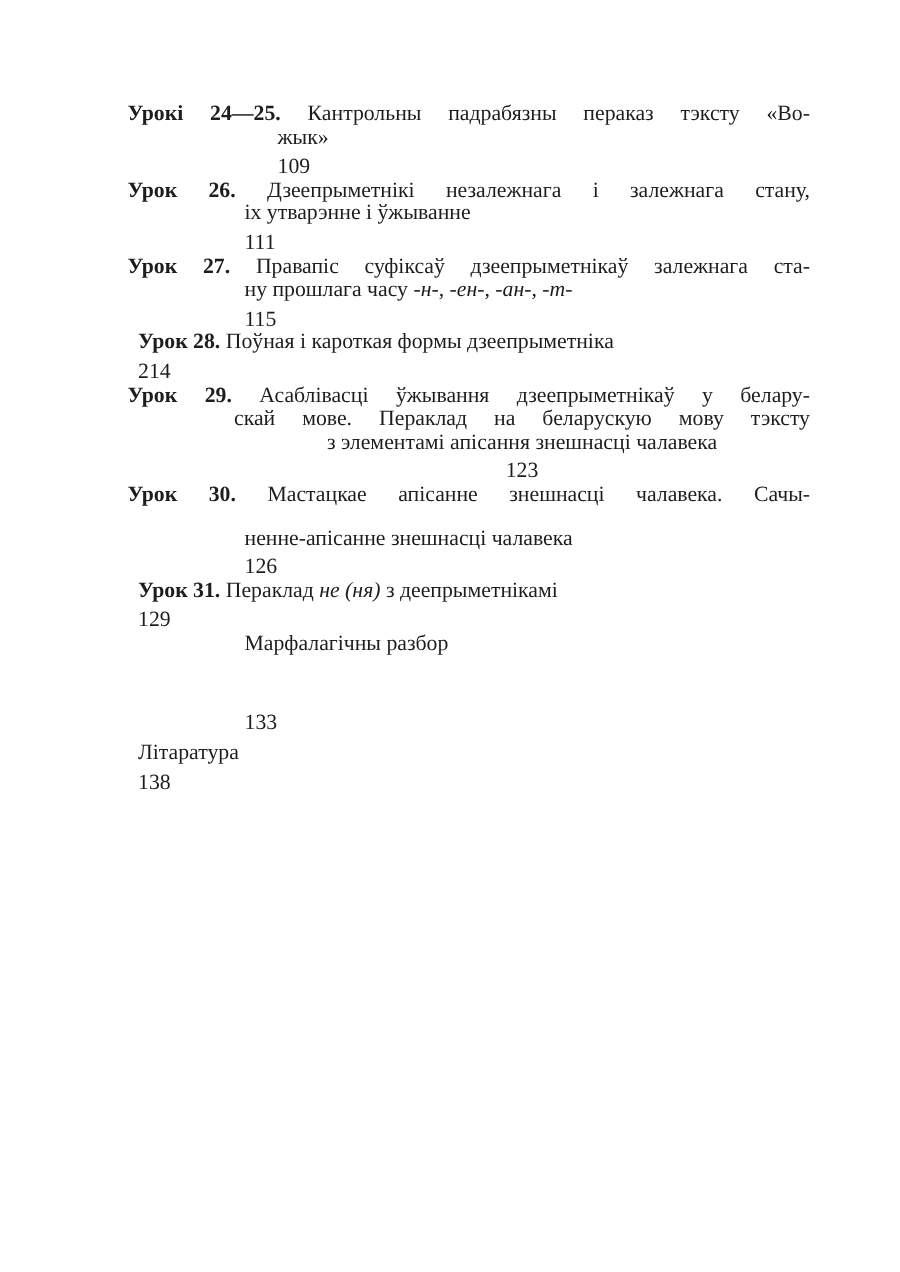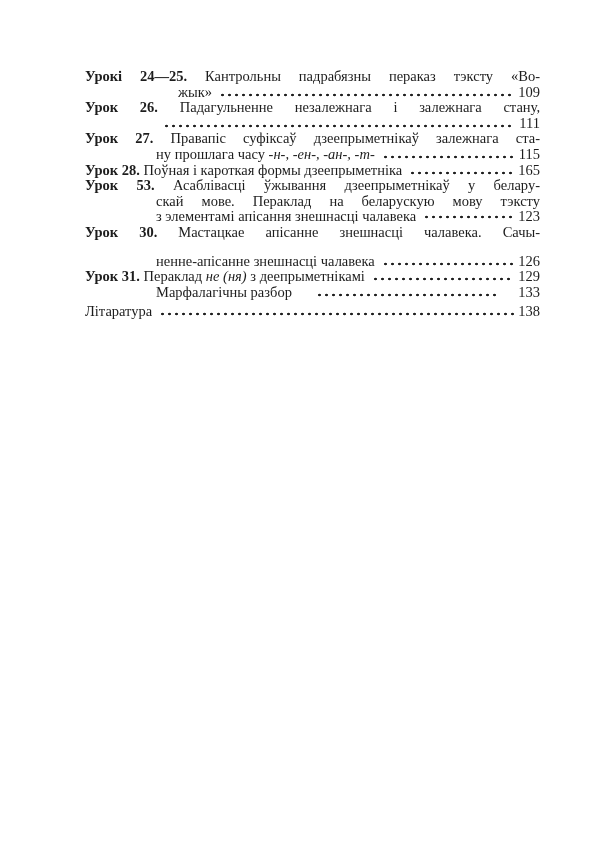--- a/index.html
+++ b/index.html
@@ -12,21 +12,21 @@
     padding: 69px 60px 0 85px;
     font-family: "Liberation Serif", "DejaVu Serif", serif;
     font-size: 14.5px;
     line-height: 15.6px;
     color: #1d1d1d;
     overflow: hidden;
   }
   .toc { width: 455px; }
   .line { box-sizing: border-box; }
   
-  .pline { display: flex; align-items: baseline; }
+  .pline { display: flex; align-items: baseline; flex-direction: column; }
   .pline .text { white-space: nowrap; }
   .leader {
     flex: 1 1 auto;
     height: 4px;
     margin: 0 4px 0 7px;
     background-image: radial-gradient(circle at 3.5px 2px, #1d1d1d 1.05px, rgba(0,0,0,0) 1.6px);
     background-size: 7px 4px;
     background-repeat: repeat-x;
     background-position: left bottom;
   }
@@ -41,37 +41,38 @@
 <body>
 
 <div class="page" style="background: rgb(255, 255, 255); color: rgb(29, 29, 29);">
   <div class="toc">
       <div class="line jline"><span class="text"><span class="label">Урокі 24—25.</span> <span>Кантрольны падрабязны пераказ тэксту «Во-</span></span></div>
       <div class="line pline" style="padding-left: 93px;">
         <span class="text"><span>жык»</span></span>
         <span class="leader"></span>
         <span class="page-num">109</span>
       </div>
-      <div class="line jline"><span class="text"><span class="label">Урок 26.</span> <span>Падагульненне незалежнага і залежнага стану,</span></span></div>
+      <div class="line jline"><span class="text"><span class="label">Урок 26.</span> <span>Дзеепрыметнікі незалежнага і залежнага стану,</span></span></div>
       <div class="line pline" style="padding-left: 71px;">
+        <span class="text"><span>іх утварэнне і ўжыванне</span></span>
         <span class="leader"></span>
         <span class="page-num">111</span>
       </div>
       <div class="line jline"><span class="text"><span class="label">Урок 27.</span> <span>Правапіс суфіксаў дзеепрыметнікаў залежнага ста-</span></span></div>
       <div class="line pline" style="padding-left: 71px; text-align: right;">
         <span class="text"><span>ну прошлага часу </span><span class="it">-н-, -ен-, -ан-, -т-</span></span>
         <span class="leader"></span>
         <span class="page-num">115</span>
       </div>
       <div class="line pline">
         <span class="text"><span class="label">Урок 28.</span> <span>Поўная і кароткая формы дзеепрыметніка</span></span>
         <span class="leader"></span>
-        <span class="page-num">165</span>
+        <span class="page-num">214</span>
       </div>
-      <div class="line jline"><span class="text"><span class="label">Урок 53.</span> <span>Асаблівасці ўжывання дзеепрыметнікаў у белару-</span></span></div>
+      <div class="line jline"><span class="text"><span class="label">Урок 29.</span> <span>Асаблівасці ўжывання дзеепрыметнікаў у белару-</span></span></div>
       <div class="line jline" style="padding-left: 71px;"><span class="text"><span>скай мове. Пераклад на беларускую мову тэксту</span></span></div>
       <div class="line pline" style="padding-left: 71px; align-items: center;">
         <span class="text"><span>з элементамі апісання знешнасці чалавека</span></span>
         <span class="leader"></span>
         <span class="page-num">123</span>
       </div>
       <div class="line jline"><span class="text"><span class="label">Урок 30.</span> <span>Мастацкае апісанне знешнасці чалавека. Сачы-</span></span></div>
       <div class="line pline" style="padding-left: 71px; margin-top: 13px;">
         <span class="text"><span>ненне-апісанне знешнасці чалавека</span></span>
         <span class="leader"></span>

